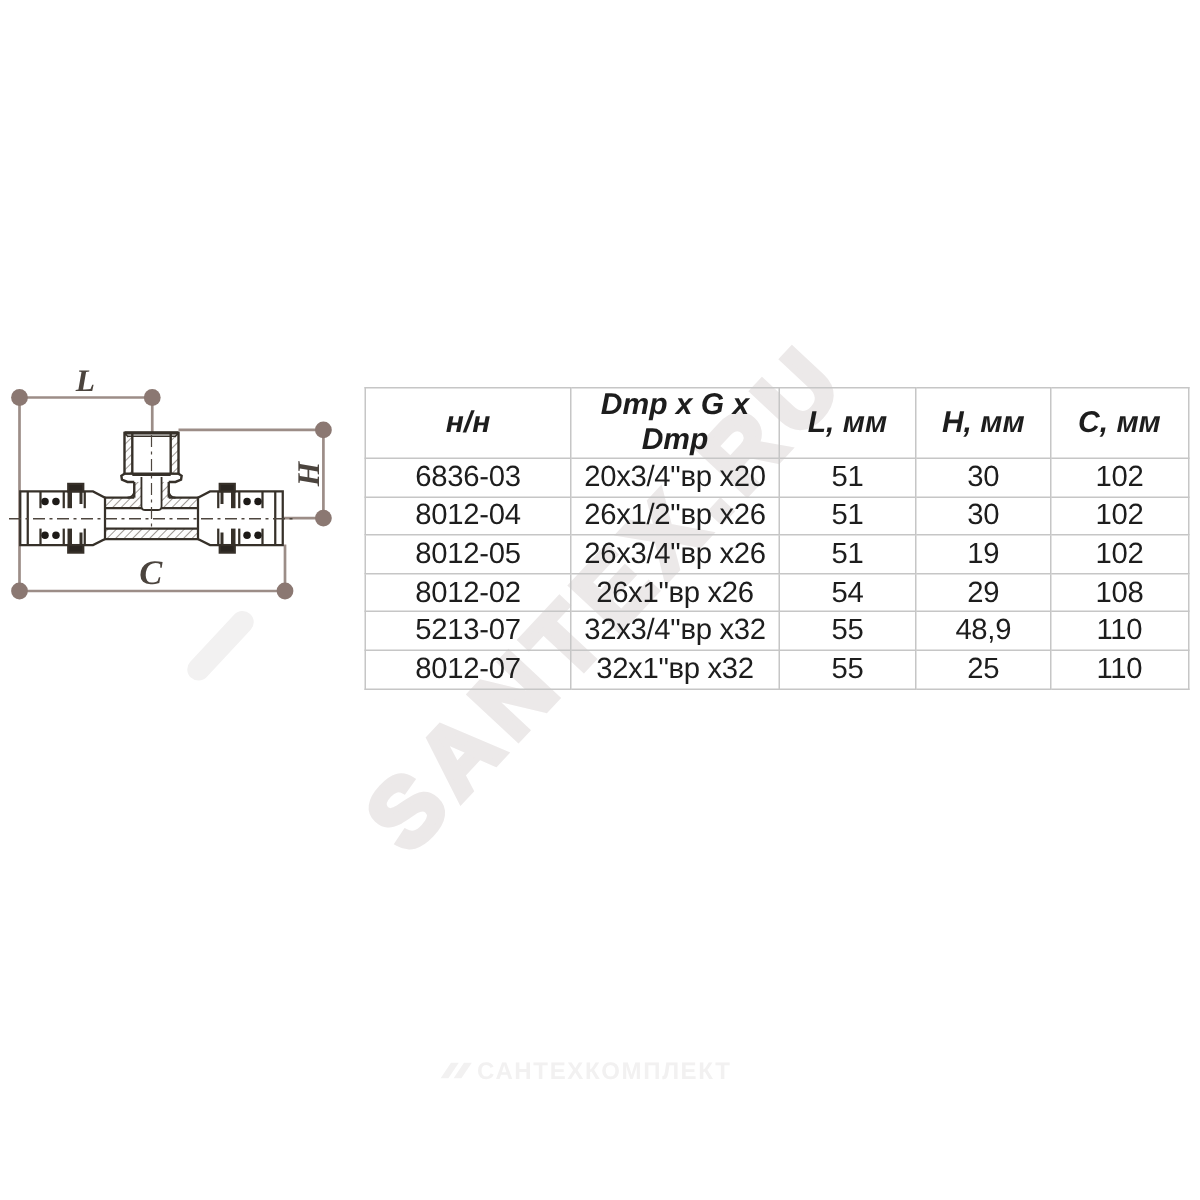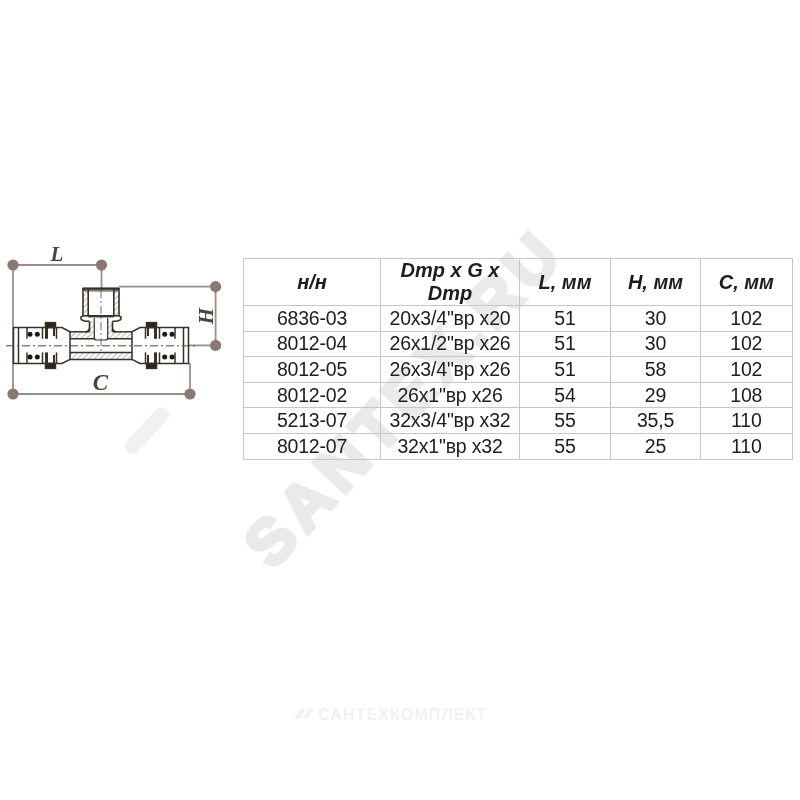--- a/index.html
+++ b/index.html
@@ -196,37 +196,37 @@
           <td>26х1/2"вр х26</td>
           <td>51</td>
           <td>30</td>
           <td>102</td>
         </tr>
 
     <tr>
           <td>8012-05</td>
           <td>26х3/4"вр х26</td>
           <td>51</td>
-          <td>58</td>
+          <td>19</td>
           <td>102</td>
         </tr>
 
     <tr>
           <td>8012-02</td>
           <td>26х1"вр х26</td>
           <td>54</td>
           <td>29</td>
           <td>108</td>
         </tr>
 
     <tr>
           <td>5213-07</td>
           <td>32х3/4"вр х32</td>
           <td>55</td>
-          <td>35,5</td>
+          <td>48,9</td>
           <td>110</td>
         </tr>
 
     <tr>
           <td>8012-07</td>
           <td>32х1"вр х32</td>
           <td>55</td>
           <td>25</td>
           <td>110</td>
         </tr>

